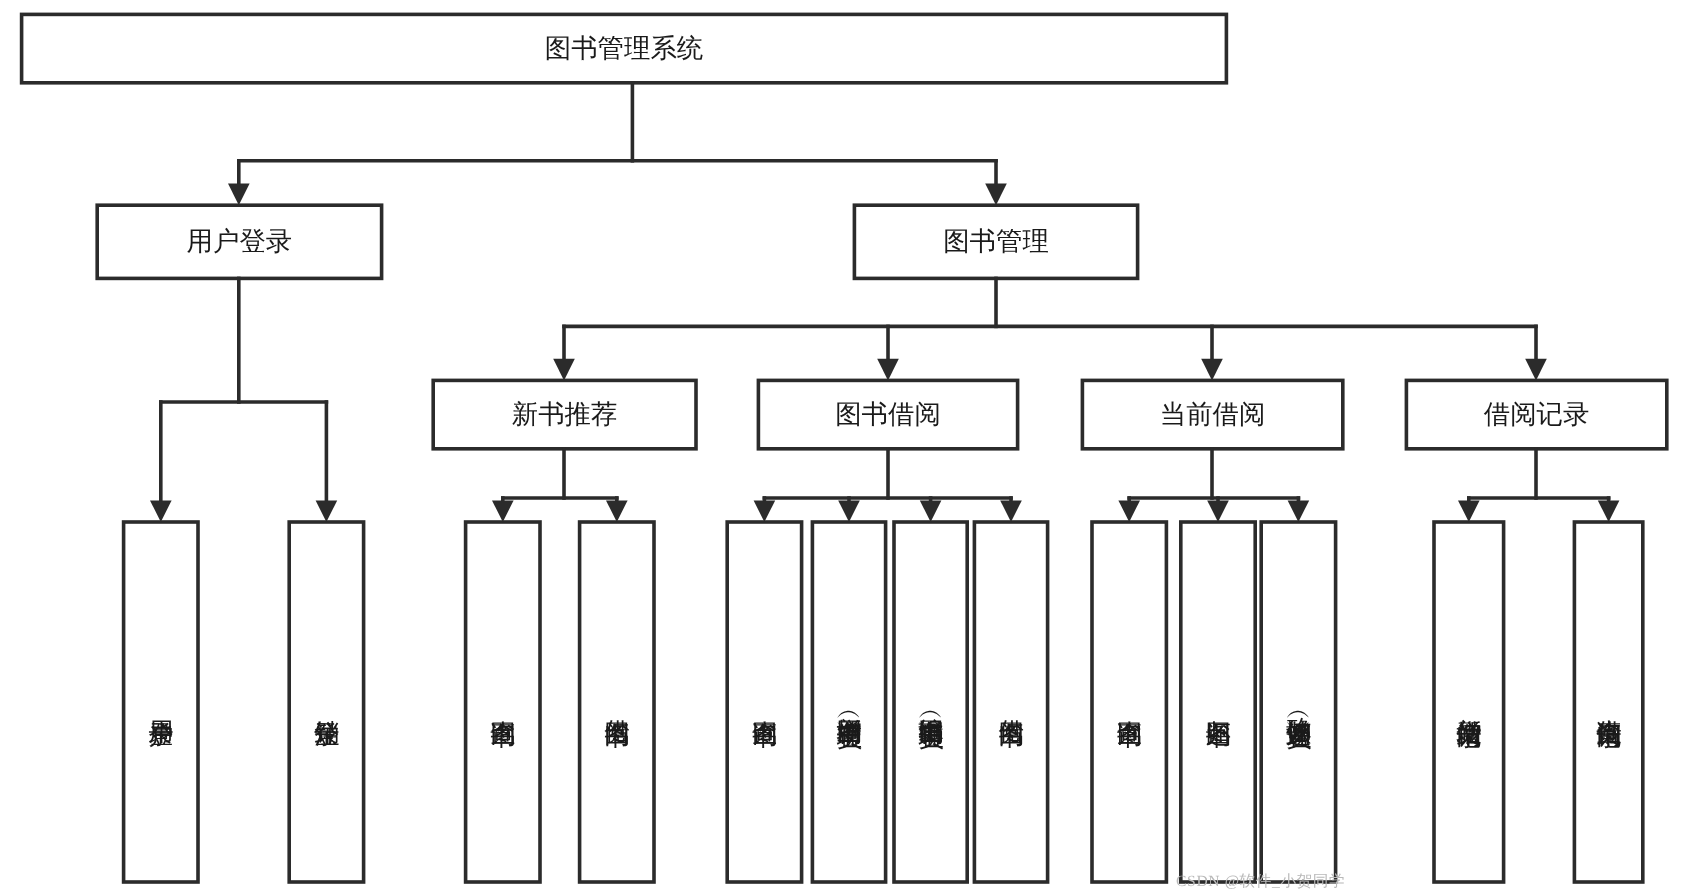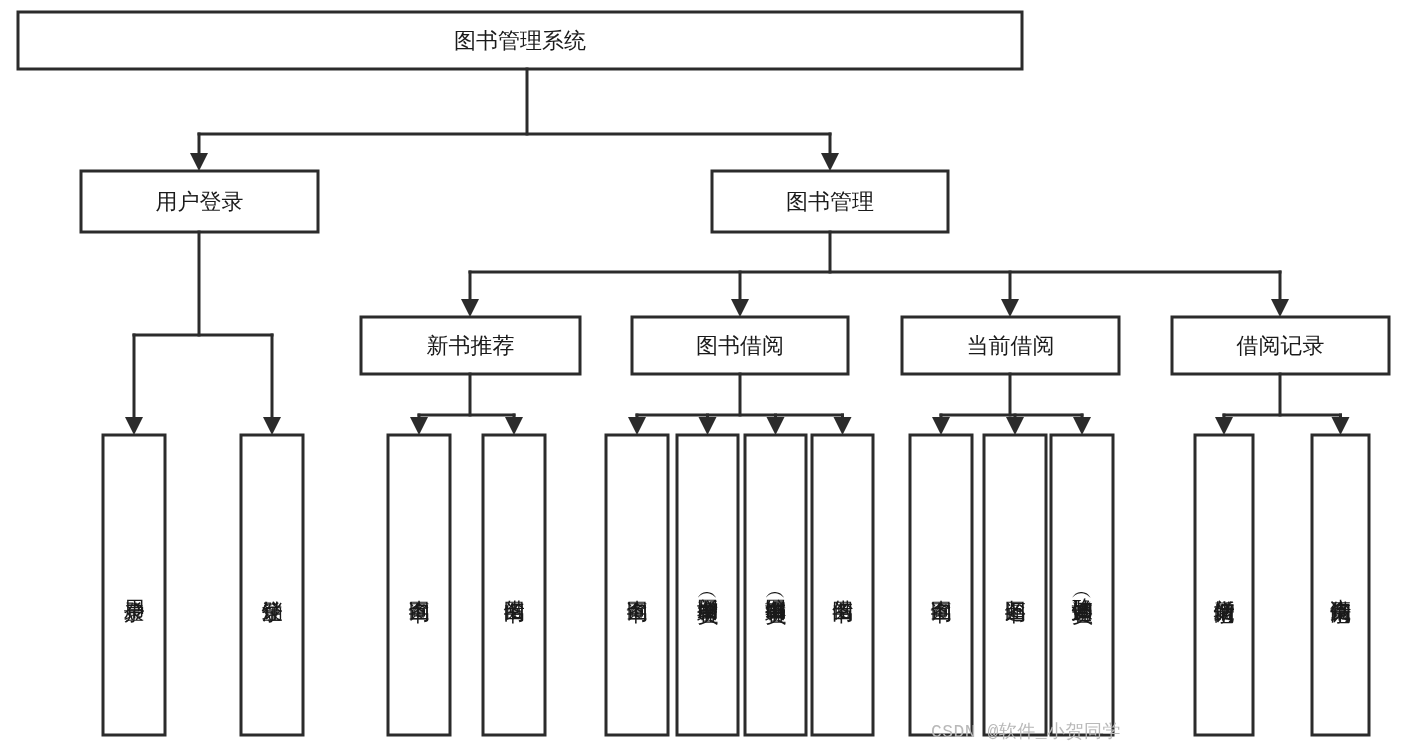--- a/index.html
+++ b/index.html
@@ -64,22 +64,22 @@
     position: absolute;
     display: flex;
     align-items: center;
     justify-content: center;
     pointer-events: none;
   }
   .watermark {
     position: absolute;
     right: 8px;
     bottom: 4px;
-    font-family: Liberation Mono, monospace;
-    font-size: 18px;
+    font-family: Liberation Serif, serif;
+    font-size: 13px;
     color: #b9b9b9;
     white-space: nowrap;
     letter-spacing: 0.5px;
   }
 </style>
 </head>
 <body>
 
 <div id="diagram-root">
   <svg class="diagram-canvas" id="diagram-svg" viewBox="0 0 1405 747" xmlns="http://www.w3.org/2000/svg">

